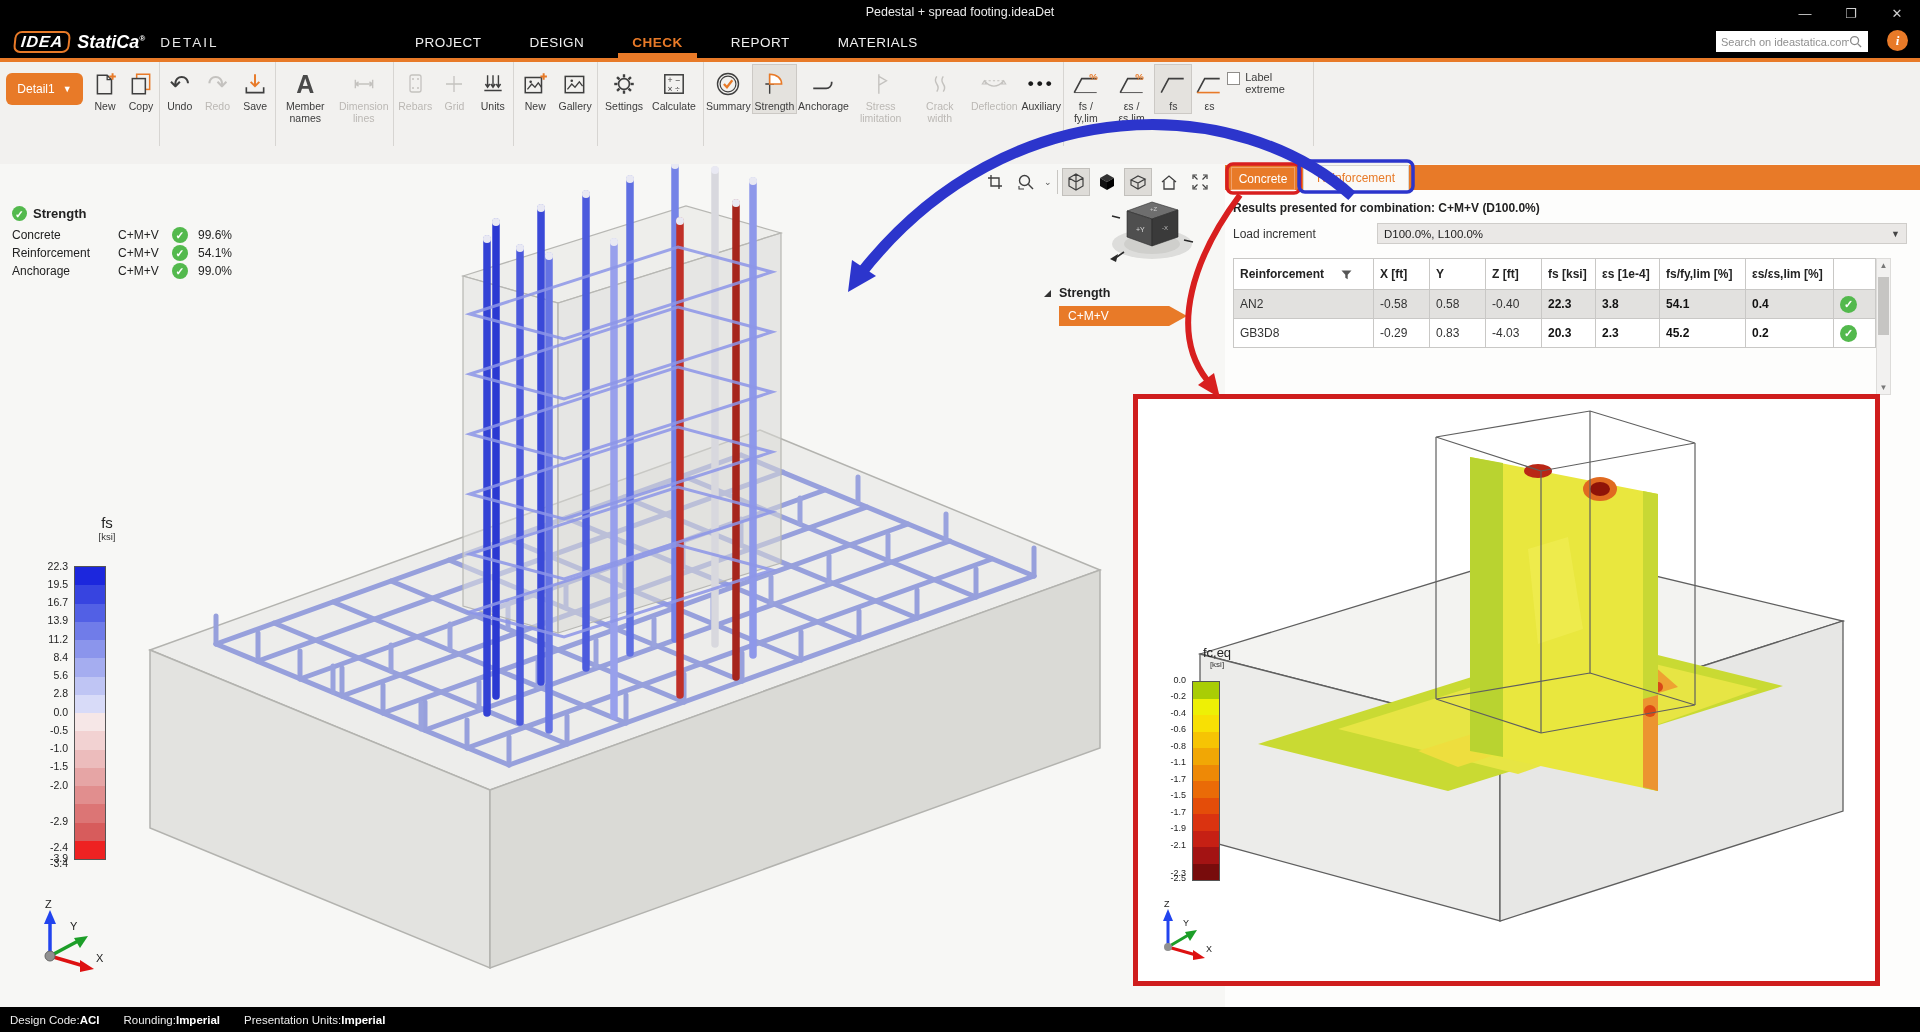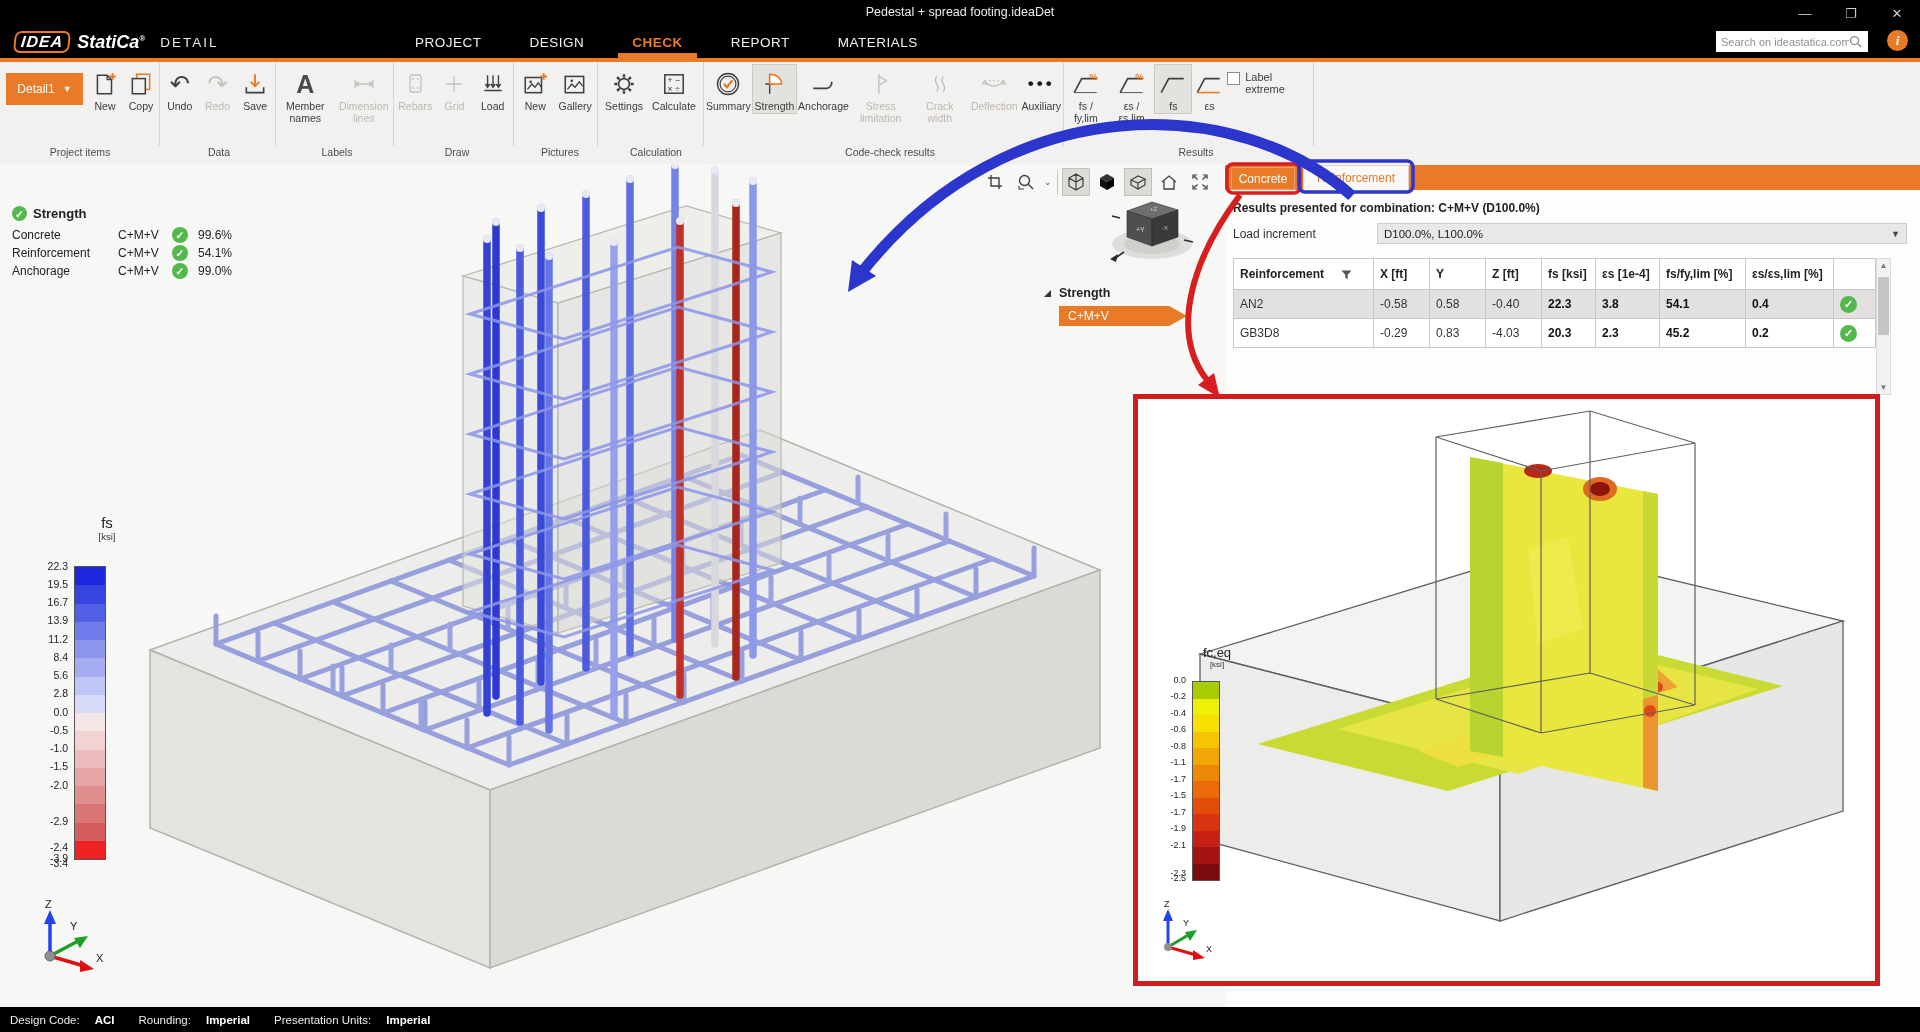--- a/index.html
+++ b/index.html
@@ -36,21 +36,21 @@
   .rbody { display:flex; flex:1; align-items:flex-start; justify-content:space-evenly; padding-top:3px; }
   .rlabel-row { position:absolute; left:0; top:84px; width:1920px; height:18px; display:flex; }
   .rlabel { font-size:10.5px; color:#4c4c4c; text-align:center; border-right:1px solid transparent; }
   .rbtn { display:flex; flex-direction:column; align-items:center; padding:2px 2px 0; min-width:36px; }
   .rbtn .ric { height:34px; display:flex; align-items:center; justify-content:center; }
   .rbtn .rtx { font-size:10.5px; color:#3c3c3c; text-align:center; line-height:1.12; max-width:56px; }
   .rbtn.pressed { background:#e4e2de; outline:1px solid #ccc9c5; }
   .rbtn.disabled .rtx { color:#bbb8b4; }
   .glyph { font-size:24px; color:#3f3f3f; line-height:1; }
   .glyph.dis { color:#c4c2bf; }
-  .detail-btn { background:#e87a28; color:#fff; font-size:12px; border-radius:0; width:86px; height:32px; margin:8px 4px 0 6px; display:flex; align-items:center; justify-content:center; gap:8px; }
+  .detail-btn { background:#e87a28; color:#fff; font-size:12px; border-radius:6px; width:86px; height:32px; margin:8px 4px 0 6px; display:flex; align-items:center; justify-content:center; gap:8px; }
   .detail-btn .car { font-size:9px; }
   .lblx { display:flex; align-items:flex-start; gap:5px; padding-top:6px; }
   .lblx .cb { width:13px; height:13px; border:1px solid #8f8d8a; background:#fff; margin-top:1px; }
   .lblx .tx { font-size:11px; color:#3c3c3c; }
 
   
   .main { position:absolute; left:0; top:164px; width:1920px; height:843px; background:#f7f7f5; }
   .scene-svg { position:absolute; left:0; top:0; }
 
   
@@ -116,21 +116,21 @@
   .vscroll .ar { position:absolute; left:0; width:13px; text-align:center; font-size:8px; color:#777; }
 
   
   .inset { position:absolute; left:1133px; top:230px; width:747px; height:592px; background:#fff; border:5px solid #cf1d1d; z-index:30; }
 
   
   .anno { position:absolute; left:0; top:0; z-index:60; pointer-events:none; }
 
   
   .statusbar { position:absolute; left:0; top:1007px; width:1920px; height:25px; background:#000; display:flex; align-items:center; gap:24px; padding-left:10px; }
-  .st-item { display:flex; gap:15px; font-size:11.5px; color:#ededed; }
+  .st-item { display:flex; gap:0; font-size:11.5px; color:#ededed; }
   .st-item b { color:#fff; }
 </style>
 </head>
 <body>
 
 <div class="app">
 
   <div class="titlebar">
     <div class="title">Pedestal + spread footing.ideaDet</div>
     <div class="win-controls">
@@ -256,21 +256,21 @@
                 </svg>
               </div>
               <div class="rtx">Grid</div>
             </div>
           <div class="rbtn">
               <div class="ric">
                 <svg width="26" height="26" viewBox="0 0 24 24">
                   <path d="M7,4 v11 m-2,-3 l2,3 l2,-3 M12,4 v11 m-2,-3 l2,3 l2,-3 M17,4 v11 m-2,-3 l2,3 l2,-3 M4,18 h16" fill="none" stroke="#3f3f3f" stroke-width="1.3"></path>
                 </svg>
               </div>
-              <div class="rtx">Load</div>
+              <div class="rtx">Units</div>
             </div>
         </div>
       </div>
       <div class="rgroup" style="width:84px">
         <div class="rbody">
           <div class="rbtn">
               <div class="ric">
                 <svg width="26" height="26" viewBox="0 0 24 24">
                   <rect x="3" y="6" width="15" height="14" fill="none" stroke="#3f3f3f" stroke-width="1.4"></rect>
                   <path d="M5,17 l4,-5 l3,3 l3,-4 l3,4" fill="none" stroke="#3f3f3f" stroke-width="1.2"></path>
@@ -425,30 +425,20 @@
                 </svg>
               </div>
               <div class="rtx">εs</div>
             </div>
           <div class="lblx">
             <div class="cb"></div>
             <div class="tx">Label extreme</div>
           </div>
         </div>
       </div>
-    </div>
-    <div class="rlabel-row">
-      <div class="rlabel" style="width:161px">Project items</div>
-      <div class="rlabel" style="width:117px">Data</div>
-      <div class="rlabel" style="width:119px">Labels</div>
-      <div class="rlabel" style="width:121px">Draw</div>
-      <div class="rlabel" style="width:85px">Pictures</div>
-      <div class="rlabel" style="width:107px">Calculation</div>
-      <div class="rlabel" style="width:361px">Code-check results</div>
-      <div class="rlabel" style="width:251px">Results</div>
     </div>
   </div>
 
   <div class="main">
 
     <svg class="scene-svg" width="1225" height="843" viewBox="0 0 1225 843">
 
       <polygon points="150,486 760,266 1100,406 490,626" fill="#ededeb" stroke="#b3b3af" stroke-width="1.5"></polygon>
       <polygon points="150,486 490,626 490,804 150,664" fill="#e3e3e0" stroke="#b3b3af" stroke-width="1.5"></polygon>
       <polygon points="490,626 1100,406 1100,584 490,804" fill="#dadad6" stroke="#b3b3af" stroke-width="1.5"></polygon>

